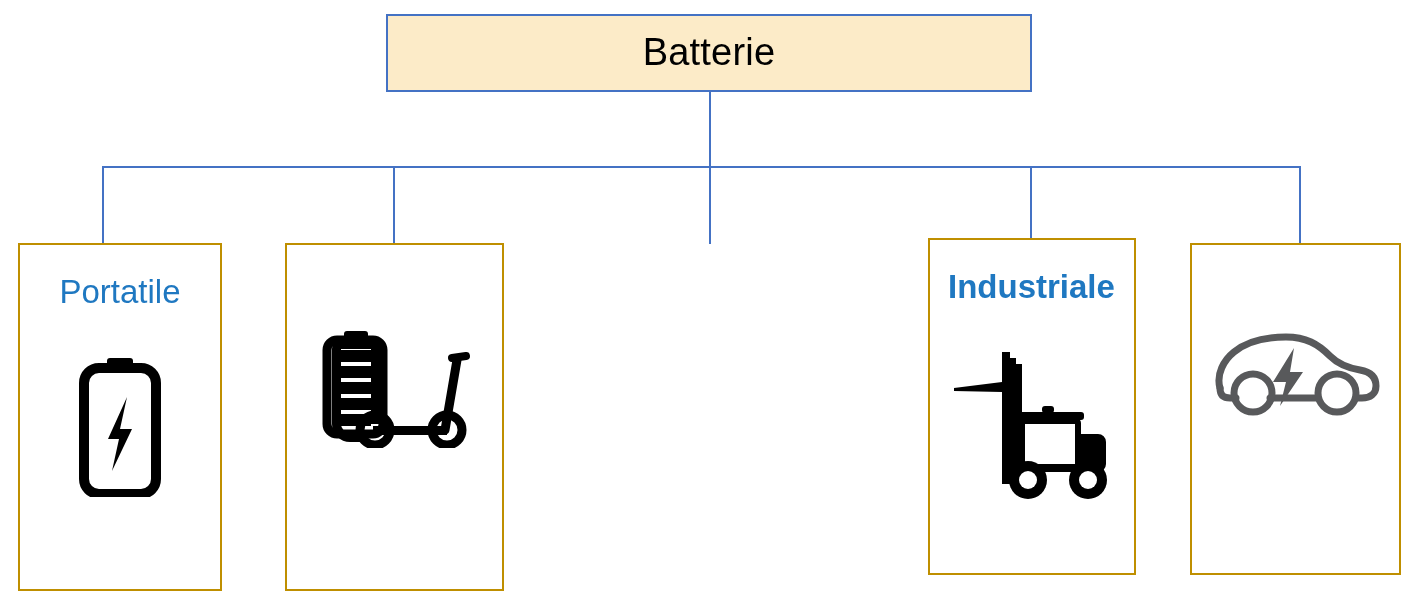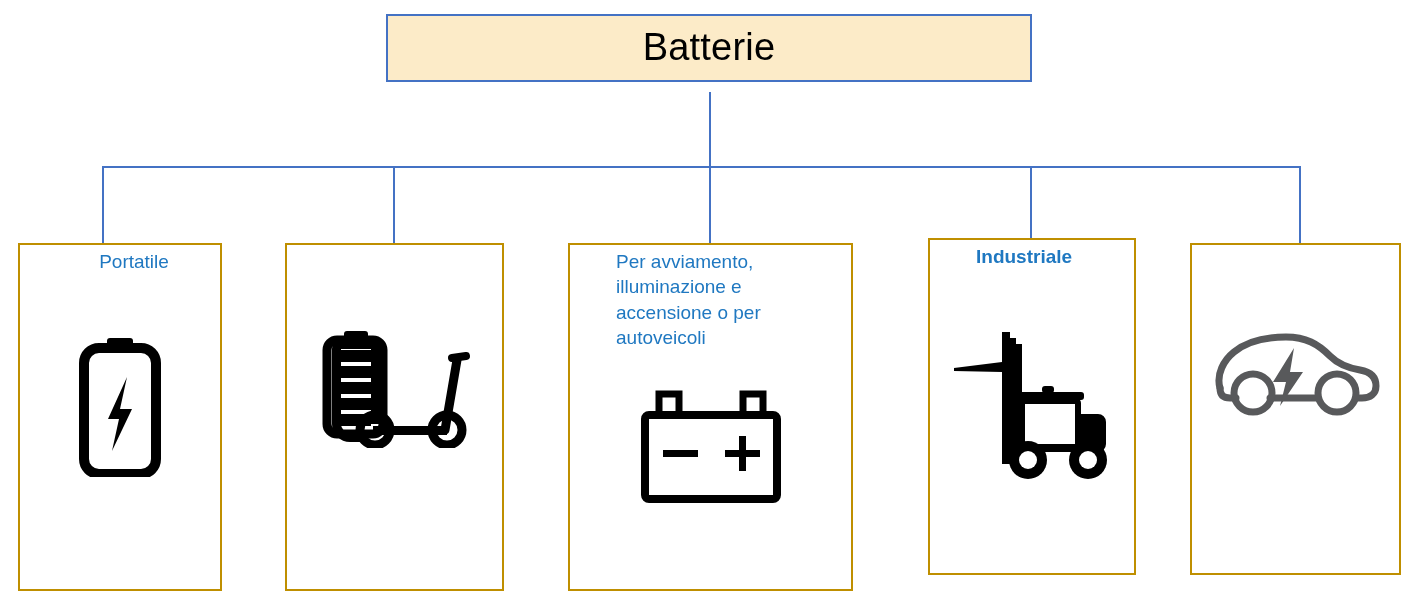--- a/index.html
+++ b/index.html
@@ -34,21 +34,21 @@
   .conn-v-3 { left: 709px;  top: 166px; width: 2px; height: 78px; }
   .conn-v-4 { left: 1030px; top: 166px; width: 2px; height: 73px; }
   .conn-v-5 { left: 1299px; top: 166px; width: 2px; height: 78px; }
 
   
   .root-node {
     position: absolute;
     left: 386px;
     top: 14px;
     width: 646px;
-    height: 68px;
+    height: 78px;
     box-sizing: border-box;
     background: #FCEBC8;
     border: 2px solid #4472C4;
     display: flex;
     align-items: center;
     justify-content: center;
   }
   .root-label {
     font-size: 38px;
     color: #000000;
@@ -61,25 +61,24 @@
     position: absolute;
     box-sizing: border-box;
     background: #ffffff;
     border: 2px solid #BF8F00;
     display: flex;
     flex-direction: column;
     align-items: stretch;
   }
   .leaf-label {
     color: #1F78C1;
-    font-size: 19px;
+    font-size: 33px;
     line-height: 1.34;
-    padding: 4px 14px 0 18px;
+    padding: 25px 14px 0 18px;
     white-space: pre-line;
-    margin-left: 28px;
   }
   .leaf-icon {
     flex: 1 1 auto;
     display: flex;
     align-items: center;
     justify-content: center;
     padding-bottom: 10px;
   }
   .leaf-icon svg { display: block; }
 
@@ -144,40 +143,20 @@
 
         <path d="M126 104 L138 34" stroke="#000000" stroke-width="9" stroke-linecap="round" fill="none"></path>
         <path d="M133 32 L147 30" stroke="#000000" stroke-width="8" stroke-linecap="round" fill="none"></path>
 
         <circle cx="56" cy="104" r="15" fill="none" stroke="#000000" stroke-width="9"></circle>
         <circle cx="128" cy="104" r="15" fill="none" stroke="#000000" stroke-width="9"></circle>
       </svg>
     </div>
   </div>
 
-  <div class="leaf-node leaf-3">
-    <div class="leaf-label">Per avviamento,
-illuminazione e
-accensione o per
-autoveicoli</div>
-    <div class="leaf-icon">
-      <svg width="142" height="116" viewBox="0 0 142 116" aria-hidden="true">
-
-        <rect x="19" y="6" width="20" height="22" fill="none" stroke="#000000" stroke-width="7"></rect>
-        <rect x="103" y="6" width="20" height="22" fill="none" stroke="#000000" stroke-width="7"></rect>
-
-        <rect x="5" y="27" width="132" height="84" rx="4" fill="#ffffff" stroke="#000000" stroke-width="8"></rect>
-
-        <rect x="23" y="62" width="35" height="7" fill="#000000"></rect>
-
-        <rect x="85" y="62" width="35" height="7" fill="#000000"></rect>
-        <rect x="99" y="48" width="7" height="35" fill="#000000"></rect>
-      </svg>
-    </div>
-  </div>
 
   <div class="leaf-node leaf-4">
     <div class="leaf-label">Industriale</div>
     <div class="leaf-icon">
       <svg width="160" height="160" viewBox="0 0 160 160" aria-hidden="true">
 
         <path d="M50 8 h8 v6 h6 v6 h6 v120 h-20 Z" fill="#000000"></path>
 
         <path d="M2 44 L50 38 L50 48 L2 47 Z" fill="#000000"></path>
 

